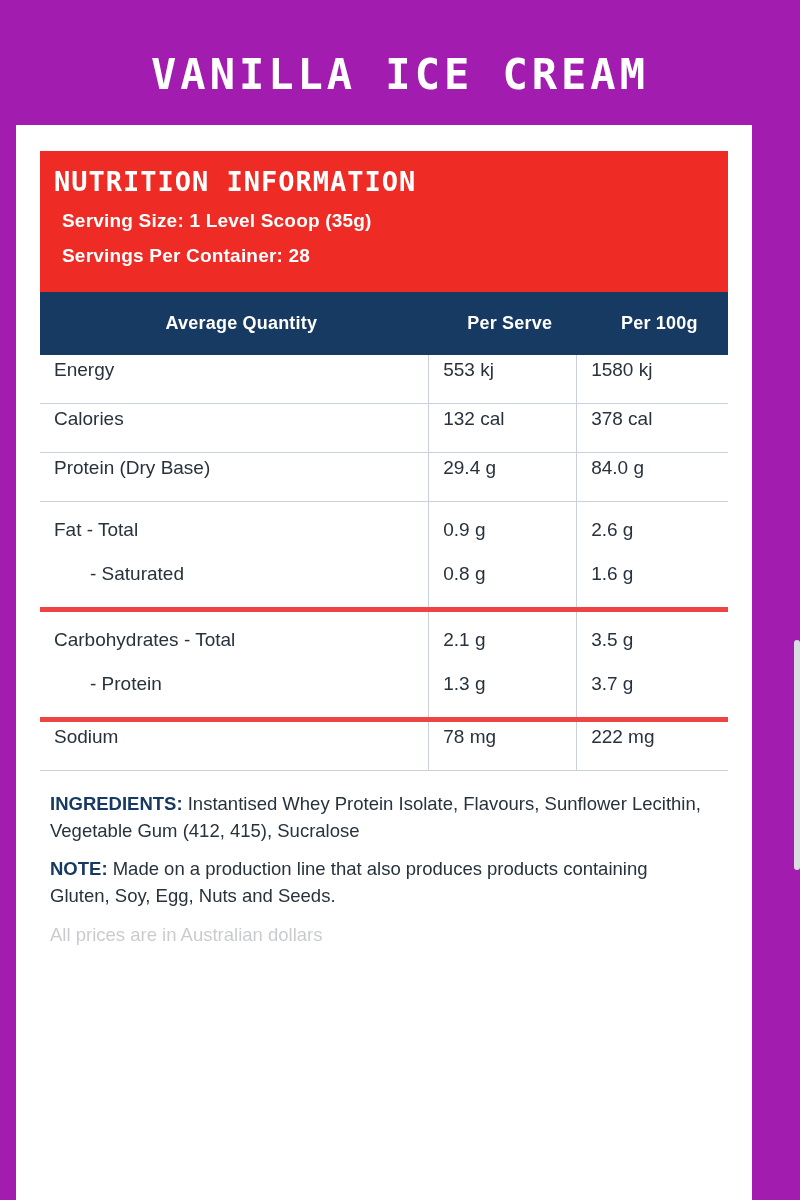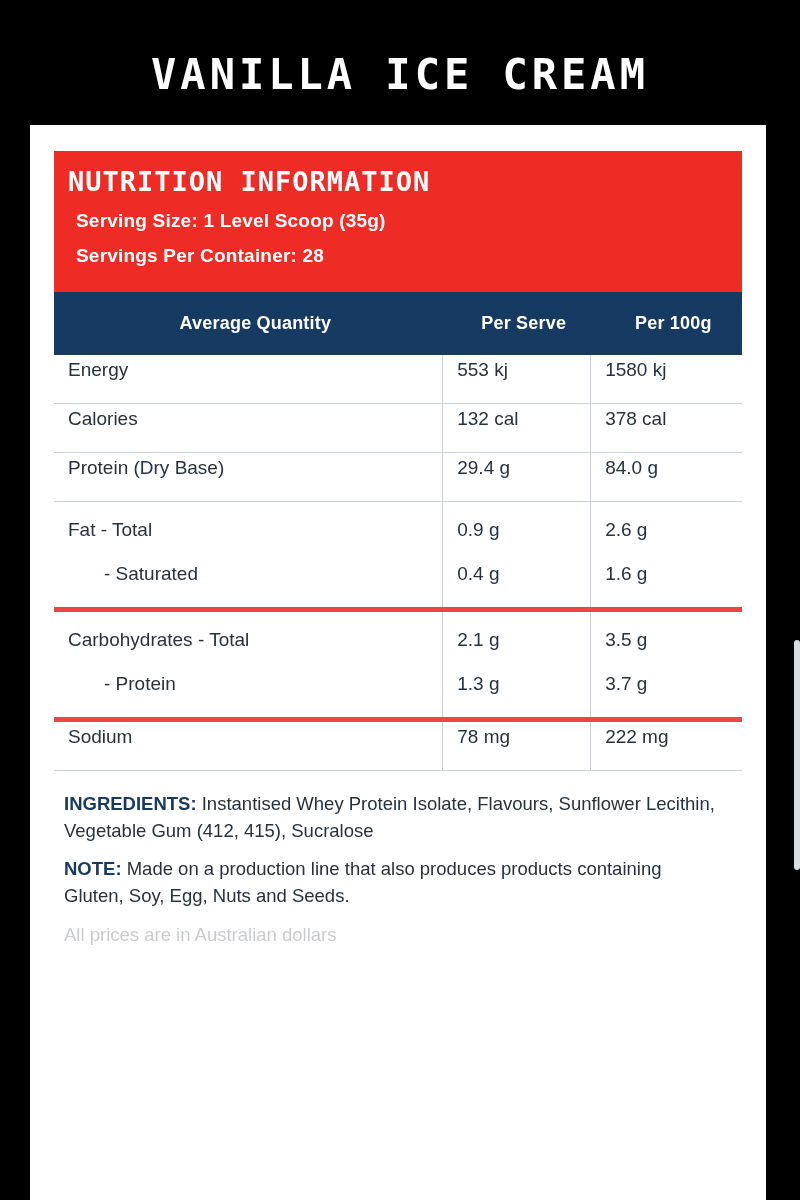--- a/index.html
+++ b/index.html
@@ -10,38 +10,38 @@
     width: 800px;
     height: 1200px;
     background: #173a62;
     font-family: "Liberation Sans", sans-serif;
     overflow: hidden;
   }
   .page {
     position: relative;
     width: 800px;
     height: 1200px;
-    background: #000000;
+    background: #a21caf;
     box-sizing: border-box;
   }
   .product-title {
     text-align: center;
     color: #ffffff;
     font-family: "DejaVu Sans Mono", monospace;
     font-weight: bold;
     font-size: 42px;
     letter-spacing: 4px;
     padding-top: 52px;
     padding-bottom: 0;
     line-height: 1.1;
     white-space: nowrap;
   }
   .card {
     position: absolute;
-    left: 30px;
+    left: 16px;
     top: 125px;
     width: 736px;
     height: 1075px;
     background: #ffffff;
     box-sizing: border-box;
     padding: 26px 24px 0 24px;
   }
   .panel-red {
     background: #ee2b24;
     color: #ffffff;
@@ -169,21 +169,21 @@
           <td>29.4 g</td>
           <td class="last-col">84.0 g</td>
         </tr>
         <tr class="nb">
           <td>Fat - Total</td>
           <td>0.9 g</td>
           <td class="last-col">2.6 g</td>
         </tr>
         <tr class="sub">
           <td class="indent">- Saturated</td>
-          <td>0.4 g</td>
+          <td>0.8 g</td>
           <td class="last-col">1.6 g</td>
         </tr>
         <tr class="nb">
           <td>Carbohydrates - Total</td>
           <td>2.1 g</td>
           <td class="last-col">3.5 g</td>
         </tr>
         <tr class="sub">
           <td class="indent">- Protein</td>
           <td>1.3 g</td>

